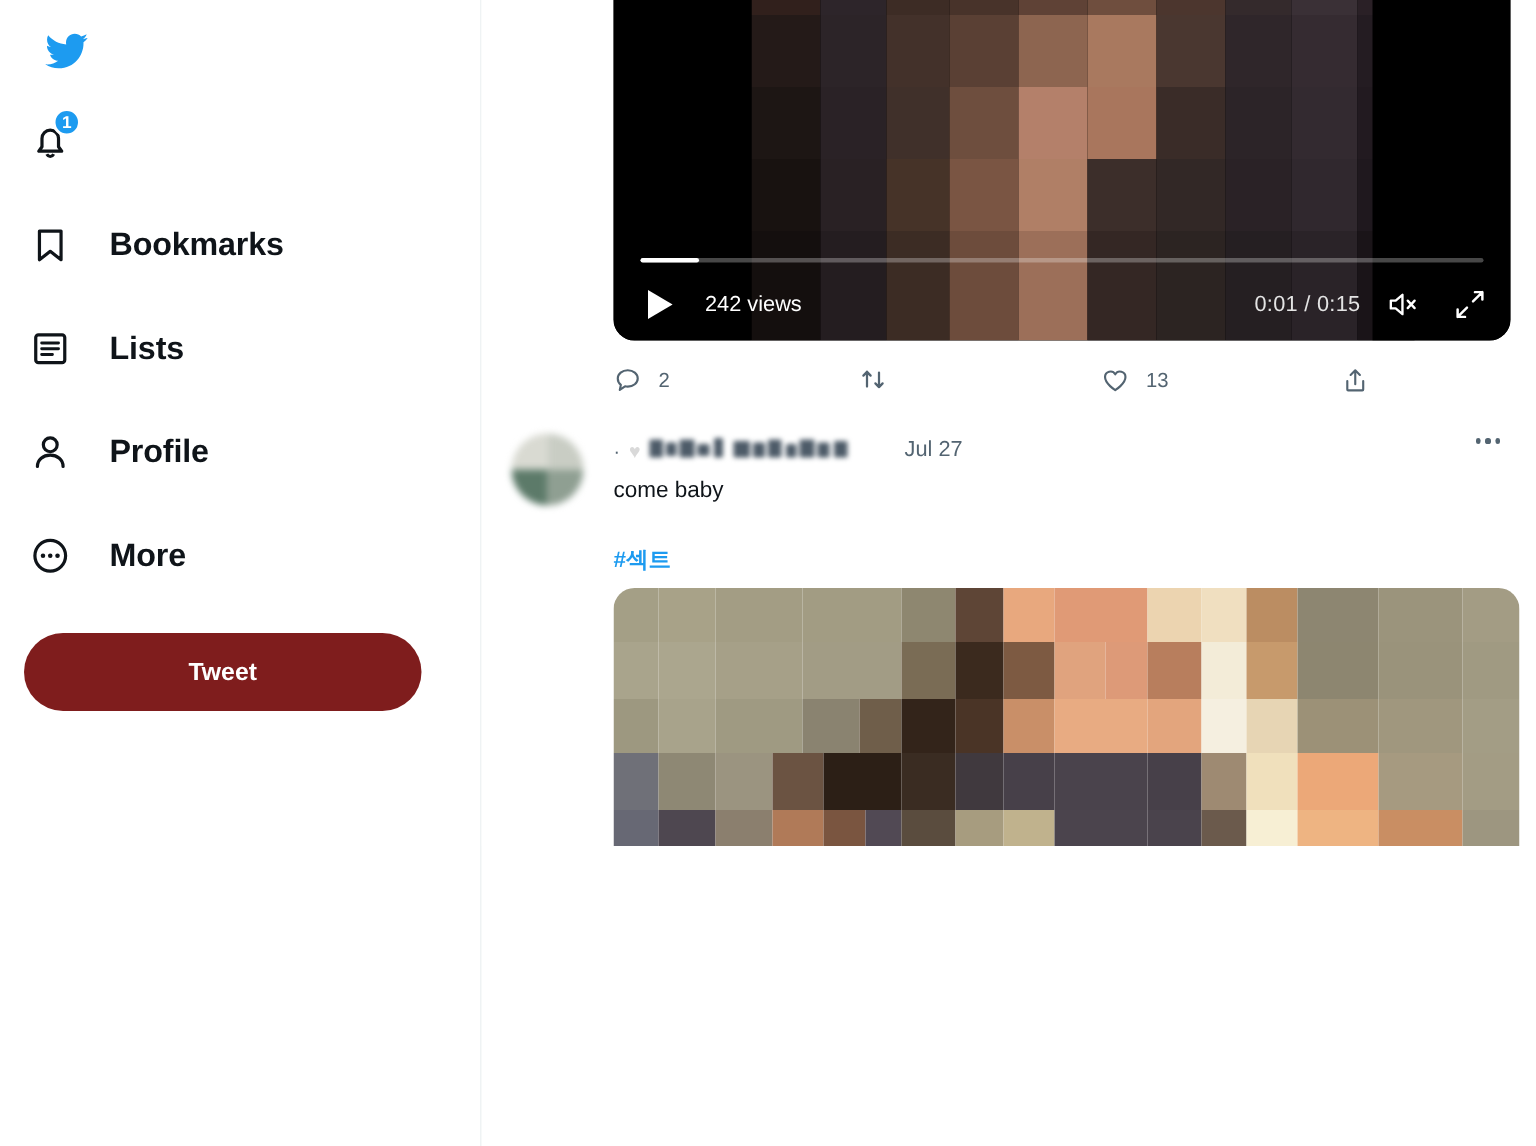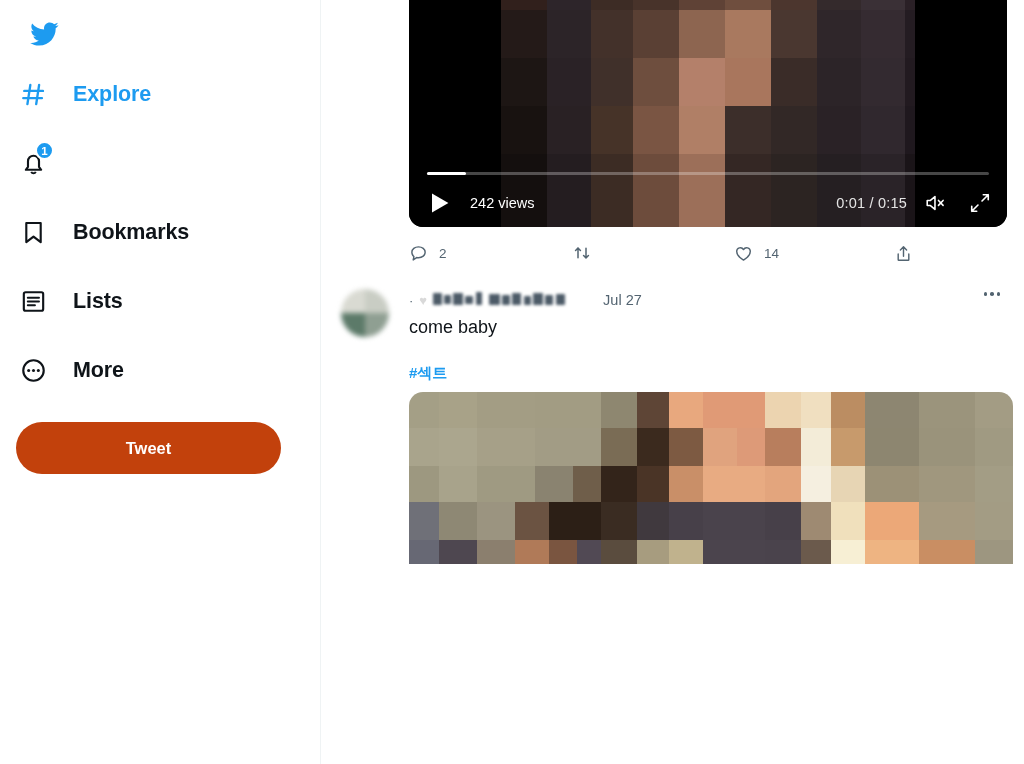--- a/index.html
+++ b/index.html
@@ -58,21 +58,21 @@
     font-size: 11.5px;
     font-weight: 700;
     display: flex; align-items: center; justify-content: center;
     border: 2px solid #fff;
     padding: 0 3px;
   }
   .tweet-btn {
     margin: 9px 0 0 8px;
     width: 265px; height: 52px;
     border-radius: 26px;
-    background: #c2410c;
+    background: #7f1d1d;
     color: #ffffff;
     font-size: 16.5px;
     font-weight: 700;
     border: none;
     cursor: pointer;
     font-family: "Liberation Sans", sans-serif;
   }
 
   
   .main {
@@ -283,21 +283,21 @@
   .name-blur i { position: absolute; display: block; background: #4d5b68; border-radius: 1px; }
   .tweet-date { color: #536471; font-size: 14.5px; }
   .tweet-menu {
     position: absolute; right: 0; top: 0;
     width: 32px; height: 22px;
     display: flex; align-items: center; justify-content: center;
     gap: 3px; cursor: pointer;
   }
   .tweet-menu i { width: 3.5px; height: 3.5px; border-radius: 50%; background: #536471; display:block; }
   .tweet-text {
-    font-size: 18px;
+    font-size: 15px;
     color: #0f1419;
     margin-top: 6px;
     line-height: 20px;
   }
   .tweet-tag {
     font-size: 15px;
     color: #1d9bf0;
     margin-top: 27px;
     font-weight: 700;
     cursor: pointer;
@@ -321,30 +321,20 @@
 
     <div class="logo-wrap">
       <svg width="30" height="30" viewBox="0 0 24 24" aria-hidden="true">
         <path fill="#1d9bf0" d="M23.643 4.937c-.835.37-1.732.62-2.675.733.962-.576 1.7-1.49 2.048-2.578-.9.534-1.897.922-2.958 1.13-.85-.904-2.06-1.47-3.4-1.47-2.572 0-4.658 2.086-4.658 4.66 0 .364.042.718.12 1.06-3.873-.195-7.304-2.05-9.602-4.868-.4.69-.63 1.49-.63 2.342 0 1.616.823 3.043 2.072 3.878-.764-.025-1.482-.234-2.11-.583v.06c0 2.257 1.605 4.14 3.737 4.568-.392.106-.803.162-1.227.162-.3 0-.593-.028-.877-.082.593 1.85 2.313 3.198 4.352 3.234-1.595 1.25-3.604 1.995-5.786 1.995-.376 0-.747-.022-1.112-.065 2.062 1.323 4.51 2.093 7.14 2.093 8.57 0 13.255-7.098 13.255-13.254 0-.2-.005-.402-.014-.602.91-.658 1.7-1.477 2.323-2.41z"></path>
       </svg>
     </div>
 
     <div class="nav-list">
 
 
-      <div class="nav-item active">
-        <span class="nav-icon">
-          <svg width="27" height="27" viewBox="0 0 24 24">
-            <g fill="none" stroke="#1d9bf0" stroke-width="2.1" stroke-linecap="round">
-              <path d="M9.2 3.5 6.6 20.5M17 3.5 14.4 20.5M3.8 8.8h16.6M2.9 15.2h16.6"></path>
-            </g>
-          </svg>
-        </span>
-        <span class="nav-label">Explore</span>
-      </div>
 
       <div class="nav-item">
         <span class="nav-icon">
           <svg width="27" height="27" viewBox="0 0 24 24">
             <path fill="none" stroke="#0f1419" stroke-width="1.9" stroke-linejoin="round" d="M5.2 17.6h13.6l-1.9-2.6V10a4.9 4.9 0 0 0-9.8 0v5z"></path>
             <path fill="none" stroke="#0f1419" stroke-width="1.8" d="M10 19.4a2.2 2.2 0 0 0 4 0"></path>
           </svg>
           <span class="badge">1</span>
         </span>
       </div>
@@ -364,20 +354,29 @@
           <svg width="27" height="27" viewBox="0 0 24 24">
             <rect x="3.4" y="3.8" width="17.2" height="16.4" rx="1.6" fill="none" stroke="#0f1419" stroke-width="1.9"></rect>
             <g stroke="#0f1419" stroke-width="1.7" stroke-linecap="round">
               <path d="M6.9 8.6h10M6.9 12h10M6.9 15.4h6.4"></path>
             </g>
           </svg>
         </span>
         <span class="nav-label">Lists</span>
       </div>
 
+      <div class="nav-item">
+        <span class="nav-icon">
+          <svg width="27" height="27" viewBox="0 0 24 24">
+            <circle cx="12" cy="7.6" r="4.1" fill="none" stroke="#0f1419" stroke-width="1.9"></circle>
+            <path d="M4.4 20.4c0-4.1 3.4-6.7 7.6-6.7s7.6 2.6 7.6 6.7" fill="none" stroke="#0f1419" stroke-width="1.9" stroke-linecap="round"></path>
+          </svg>
+        </span>
+        <span class="nav-label">Profile</span>
+      </div>
 
       <div class="nav-item">
         <span class="nav-icon">
           <svg width="27" height="27" viewBox="0 0 24 24">
             <circle cx="12" cy="12" r="9.1" fill="none" stroke="#0f1419" stroke-width="1.9"></circle>
             <circle cx="7.7" cy="12" r="1.35" fill="#0f1419"></circle>
             <circle cx="12" cy="12" r="1.35" fill="#0f1419"></circle>
             <circle cx="16.3" cy="12" r="1.35" fill="#0f1419"></circle>
           </svg>
         </span>
@@ -552,21 +551,21 @@
               <path d="M7.2 17.6V5.9M7.2 5.9 4.3 8.9M7.2 5.9l2.9 3"></path>
               <path d="M16.8 6.4v11.7M16.8 18.1l2.9-3M16.8 18.1l-2.9-3"></path>
             </g>
           </svg>
           <span class="cnt"></span>
         </div>
         <div class="action a-like">
           <svg width="19" height="19" viewBox="0 0 24 24">
             <path fill="none" stroke="#536471" stroke-width="1.8" stroke-linejoin="round" d="M12 20.3S3.4 15 3.4 9.3a4.6 4.6 0 0 1 8.6-2.3 4.6 4.6 0 0 1 8.6 2.3c0 5.7-8.6 11-8.6 11z"></path>
           </svg>
-          <span class="cnt">14</span>
+          <span class="cnt">13</span>
         </div>
         <div class="action">
           <svg width="19" height="19" viewBox="0 0 24 24">
             <g fill="none" stroke="#536471" stroke-width="1.8" stroke-linecap="round" stroke-linejoin="round">
               <path d="M12 15.4V3.6M12 3.6 8.1 7.5M12 3.6l3.9 3.9"></path>
               <path d="M5.3 12.6v7.2c0 .4.3.7.7.7h12c .4 0 .7-.3.7-.7v-7.2"></path>
             </g>
           </svg>
         </div>
       </div>

